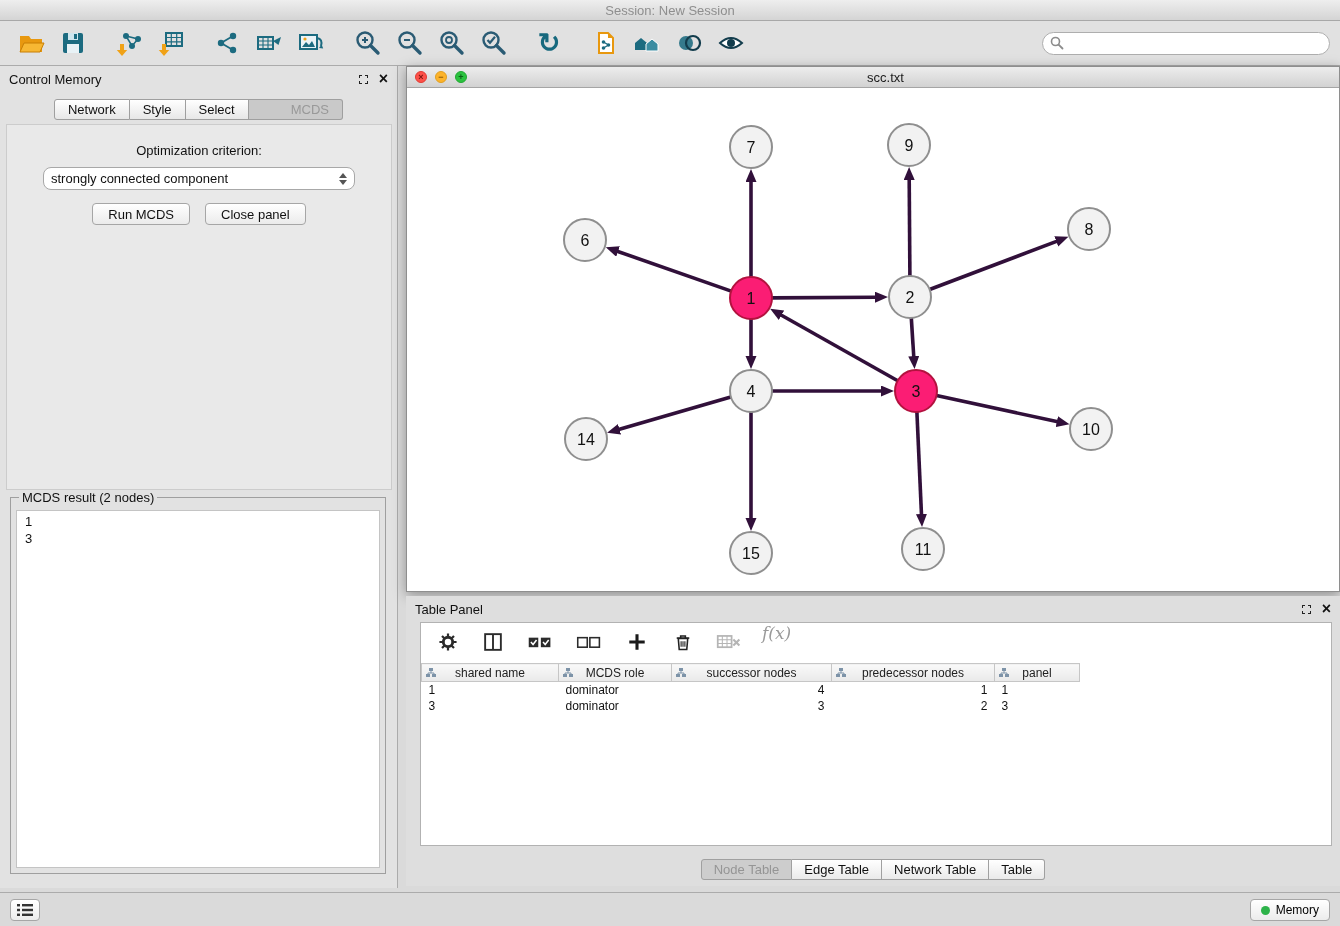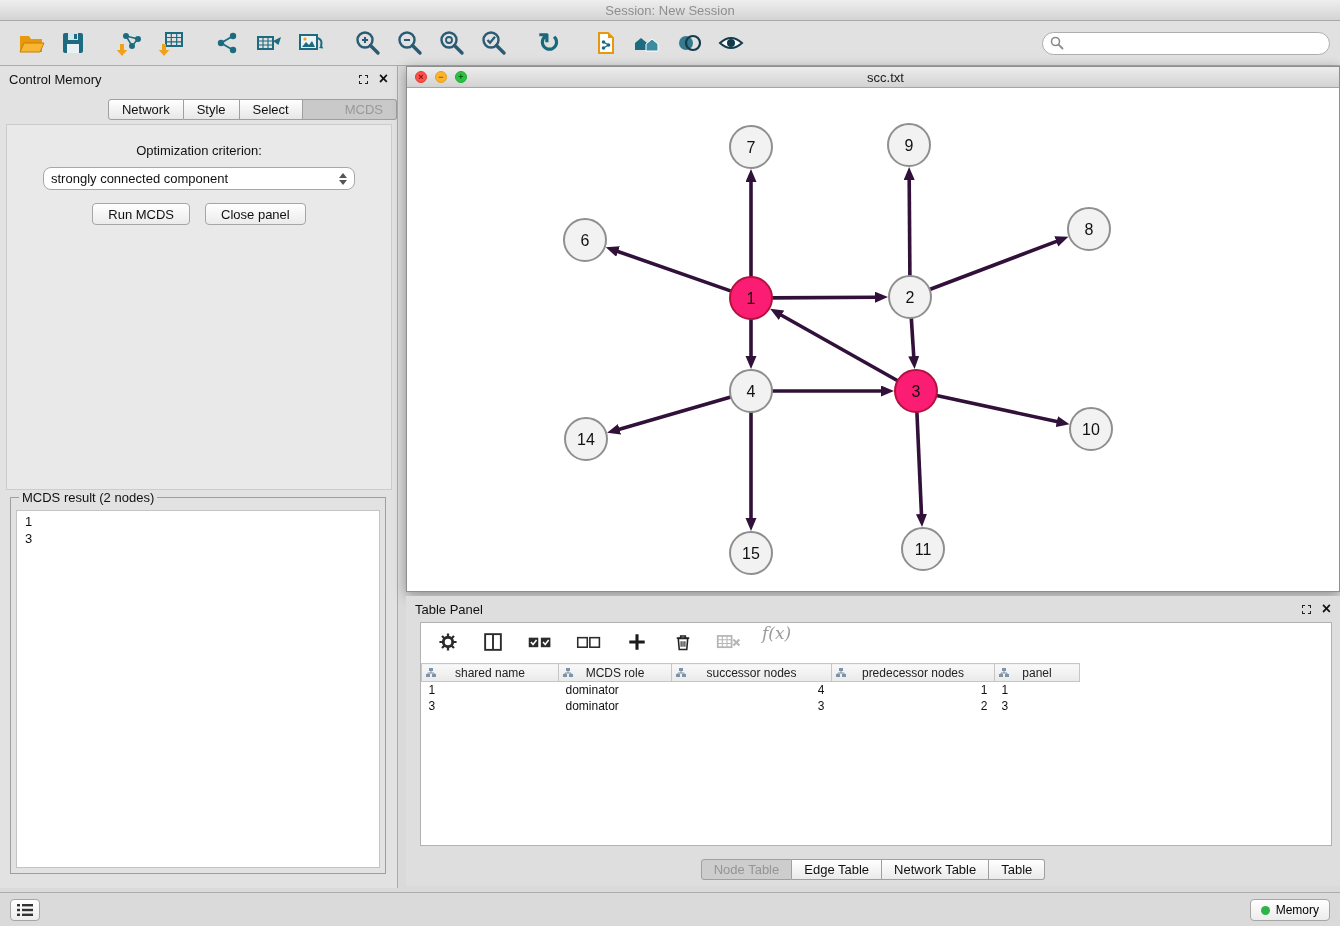--- a/index.html
+++ b/index.html
@@ -25,21 +25,21 @@
   
   .panel-header { height:26px; display:flex; align-items:center; padding:0 9px; font-size:13px; }
   .panel-header .sp { flex:1; }
   .win-icons { display:flex; gap:11px; align-items:center; }
   .float-glyph { width:9px; height:9px; border:1.5px dashed #222; display:inline-block; }
   .close-glyph { font-size:16px; font-weight:bold; color:#111; line-height:12px; }
 
   
   .control-panel { position:absolute; left:0; top:66px; width:398px; height:822px; background:#e2e2e2;
     border-right:1px solid #ababab; }
-  .cp-tabs { display:flex; justify-content:flex-end; margin-top:7px; }
+  .cp-tabs { display:flex; justify-content:center; margin-top:7px; }
   .cp-tab { height:21px; padding:0 13px; font-size:13px; background:linear-gradient(#ffffff,#e7e7e7);
     border:1px solid #9f9f9f; border-left-width:0; color:#111; cursor:pointer; }
   .cp-tab:first-child { border-left-width:1px; border-radius:3px 0 0 3px; }
   .cp-tab:last-child  { border-radius:0 3px 3px 0; }
   .cp-tab.active { background:#c9c9c9; color:#999;padding-left:42px; }
   .cp-body { position:absolute; left:6px; top:58px; width:386px; height:366px; background:#e9e9e9;
     border:1px solid #cccccc; text-align:center; }
   .opt-label { margin-top:18px; font-size:13px; }
   .dropdown { margin:9px auto 0; width:312px; height:23px; background:#fff; border:1px solid #a8a8a8;
     border-radius:8px; display:flex; align-items:center; padding:0 7px; font-size:13px; cursor:pointer; }

